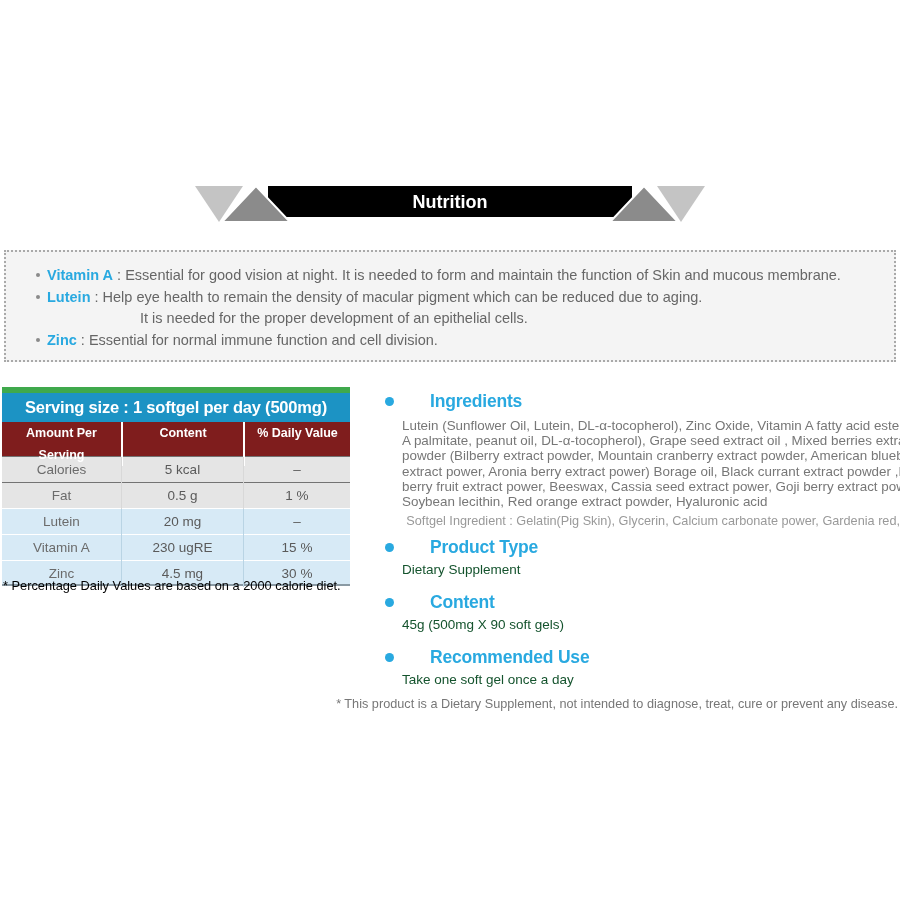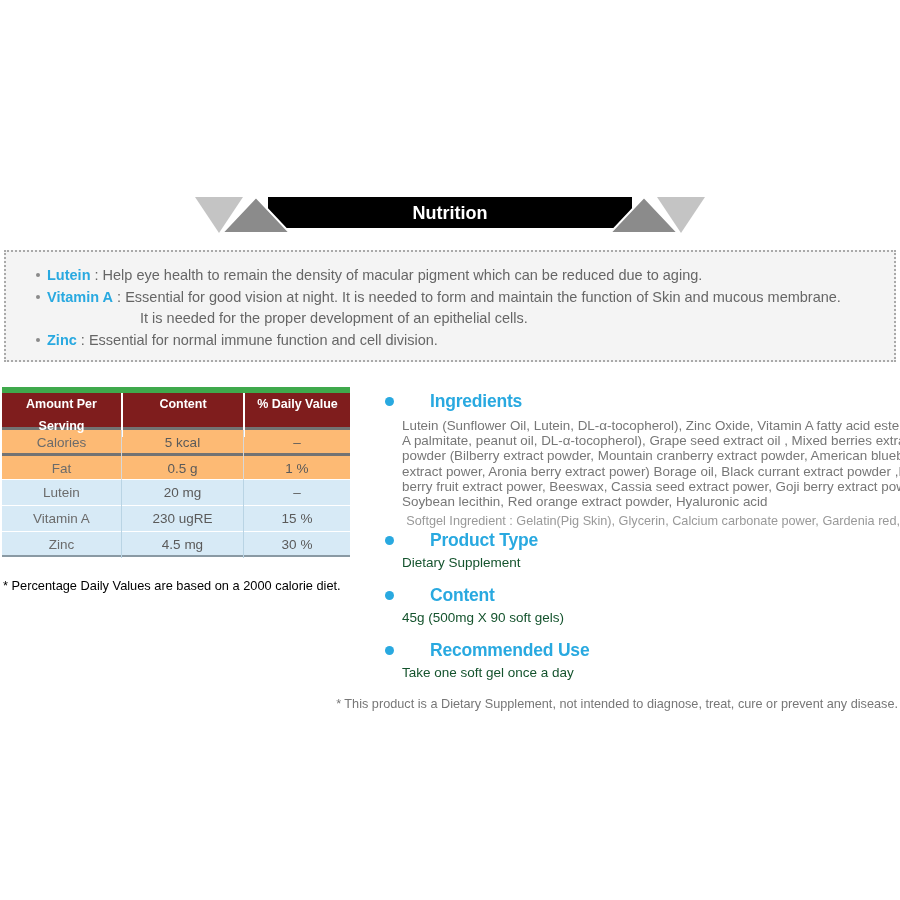--- a/index.html
+++ b/index.html
@@ -1,21 +1,21 @@
 <!DOCTYPE html>
 <html><head>
 <meta charset="utf-8">
 <style>
   * { margin:0; padding:0; box-sizing:border-box; }
   html,body { width:900px; height:900px; background:#ffffff; overflow:hidden;
     font-family:"Liberation Sans","DejaVu Sans",sans-serif; }
   .page { position:relative; width:900px; height:900px; background:#fff; }
 
   
-  .banner { position:absolute; left:0; top:194px; width:780px; height:42px; }
+  .banner { position:absolute; left:0; top:183px; width:780px; height:42px; }
   .banner svg { display:block; }
 
   
   .info-box { position:absolute; left:4px; top:250px; width:892px; height:112px;
     background:#f4f4f4; border:2px dotted #a9a9a9; padding:13px 20px 0 30px;
     color:#666; font-size:14.5px; }
   .info-line { line-height:21.5px; white-space:nowrap; }
   .info-line .bullet-dot { display:inline-block; width:4px; height:4px; border-radius:50%;
     background:#8a8a8a; vertical-align:3px; margin-right:7px; }
   .info-line .term { color:#29a9e0; font-weight:700; }
@@ -25,21 +25,21 @@
   .nt { position:absolute; left:2px; top:387px; width:348px; }
   .nt-green { height:6px; background:#3fa94c; }
   .nt-title { height:29px; background:#1c93c4; color:#fff; font-size:16.5px; font-weight:700;
     text-align:center; line-height:29px; letter-spacing:-0.2px; }
   .nt-head { display:grid; grid-template-columns:119px 122px 107px; background:#7f1d1d;
     height:34px; }
   .nt-head div { color:#fff; font-weight:700; font-size:12.5px; text-align:center;
     line-height:22px; border-left:2px solid #fff; }
   .nt-head div:first-child { border-left:none; }
   .nt-row { display:grid; grid-template-columns:119px 122px 107px; height:26px;
-    background:#fdba74; border-top:3px solid #737373; }
+    background:#e5e5e5; border-top:1px solid #737373; }
   .nt-row:first-of-type { border-top:none; }
   .nt-row div { color:#5a5a5a; font-size:13.5px; text-align:center; line-height:26px;
     border-left:1px solid #d8d8d8; }
   .nt-row div:first-child { border-left:none; color:#6b6b6b; }
   .nt-row.hl { background:#d7eaf6; border-top:1px solid #fff; }
   .nt-row.hl div { border-left:1px solid #b9d4e4; }
   .nt-row.hl div:first-child { border-left:none; }
   .nt-bottom { border-bottom:2px solid #8a9aa4; }
   .nt-footnote { position:absolute; left:3px; top:578px; font-size:12.8px; color:#000000; }
 
@@ -48,21 +48,21 @@
   .sec-head { display:flex; align-items:center; height:22px;gap:28px; }
   .sec-head .bullet-icon { width:9px; height:9px; border-radius:50%; background:#29a9e0;
     margin-right:8px; flex:0 0 auto; }
   .sec-head .sec-title { color:#29a9e0; font-size:17.5px; font-weight:700; letter-spacing:-0.2px; }
   .sec-body { padding-left:17px; color:#14532d; font-size:13.5px; line-height:17px; margin-top:3px; }
   .para { padding-left:17px; margin-top:6px; }
   .para div { color:#777; font-size:13.4px; line-height:15.2px; white-space:nowrap; }
   .note { padding-left:17px; margin-top:5px; }
   .note div { color:#999; font-size:12.7px; line-height:15px; white-space:nowrap;text-align:right; }
   .note div.indent { padding-left:103px; }
-  .mt1 { } .mt2 { margin-top:13px; }
+  .mt1 { margin-top:7px; } .mt2 { margin-top:13px; }
 
   .disclaimer { position:absolute; right:2px; top:697px; font-size:12.7px; color:#777;
     text-align:right; }
 </style>
 </head>
 <body>
 
 <div class="page">
 
   <div class="banner">
@@ -71,33 +71,34 @@
       <polygon points="657,3 705,3 681,39" fill="#c4c4c4"></polygon>
       <rect x="268" y="3" width="364" height="31" fill="#000000"></rect>
       <polygon points="256,3 222,39 290,39" fill="#8b8b8b" stroke="#ffffff" stroke-width="2"></polygon>
       <polygon points="644,3 610,39 678,39" fill="#8b8b8b" stroke="#ffffff" stroke-width="2"></polygon>
       <text x="450" y="25" text-anchor="middle" fill="#ffffff" font-size="18" font-weight="600" font-family="Liberation Sans, DejaVu Sans, sans-serif">Nutrition</text>
     </svg>
   </div>
 
   <div class="info-box">
     <div class="info-line">
-      <span class="bullet-dot"></span><span class="term">Lutein</span><span> : Help eye health to remain the density of macular pigment which can be reduced due to aging.</span>
+      <span class="bullet-dot"></span><span class="term">Vitamin A</span><span> : Essential for good vision at night. It is needed to form and maintain the function of Skin and mucous membrane.</span>
     </div>
     <div class="info-line">
-      <span class="bullet-dot"></span><span class="term">Vitamin A</span><span> : Essential for good vision at night. It is needed to form and maintain the function of Skin and mucous membrane.</span>
+      <span class="bullet-dot"></span><span class="term">Lutein</span><span> : Help eye health to remain the density of macular pigment which can be reduced due to aging.</span>
     </div>
     <div class="info-cont">It is needed for the proper development of an epithelial cells.</div>
     <div class="info-line">
       <span class="bullet-dot"></span><span class="term">Zinc</span><span> : Essential for normal immune function and cell division.</span>
     </div>
   </div>
 
   <div class="nt">
     <div class="nt-green"></div>
+    <div class="nt-title">Serving size : 1 softgel per day (500mg)</div>
     <div class="nt-head">
       <div>Amount Per Serving</div>
       <div>Content</div>
       <div>% Daily Value</div>
     </div>
     <div class="nt-row">
       <div>Calories</div>
       <div>5 kcal</div>
       <div>–</div>
     </div>

